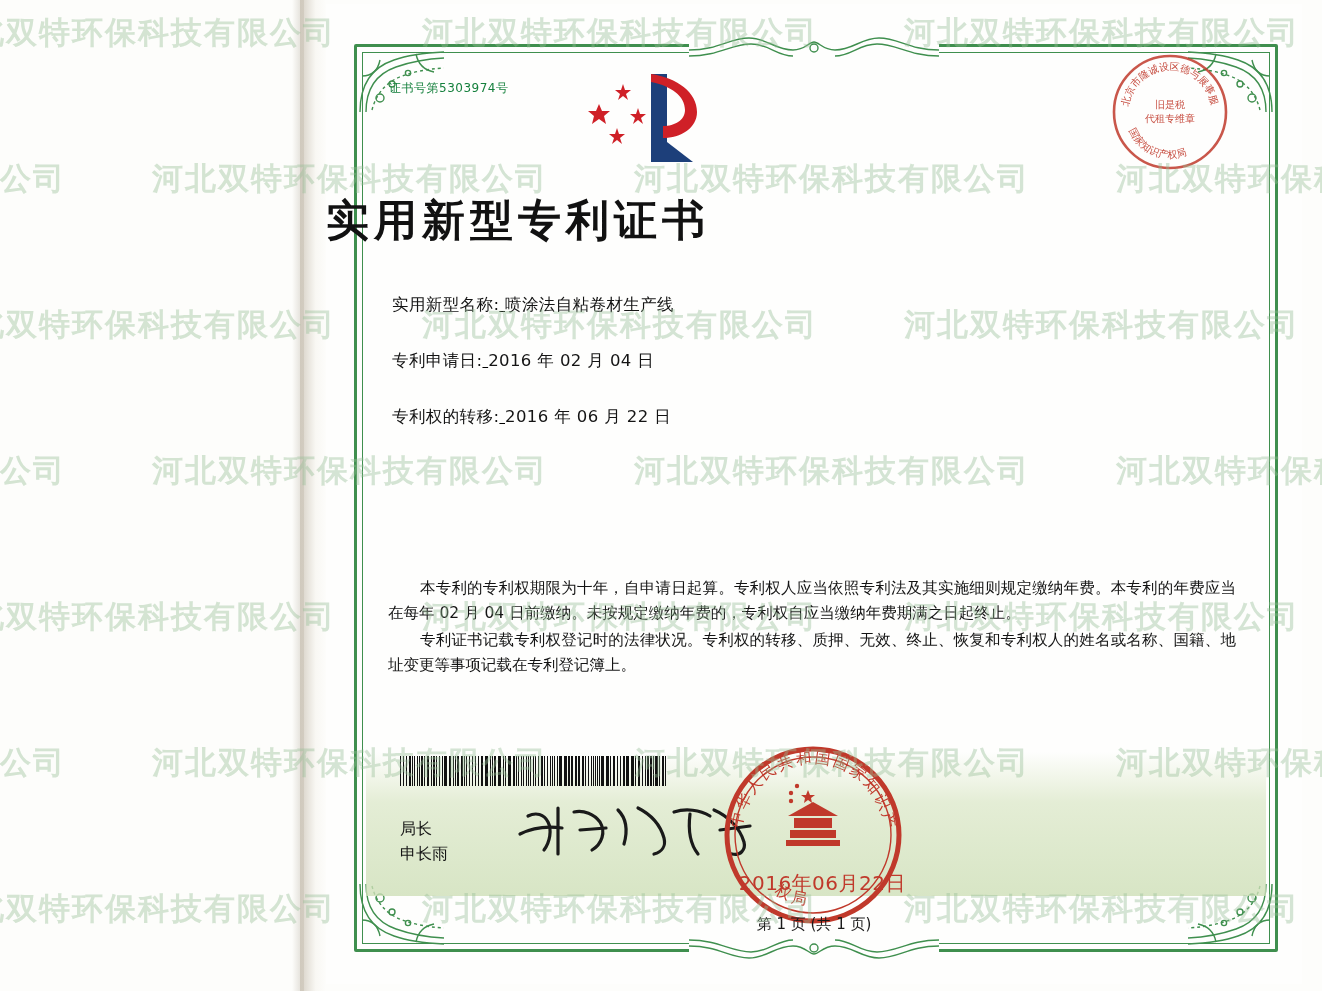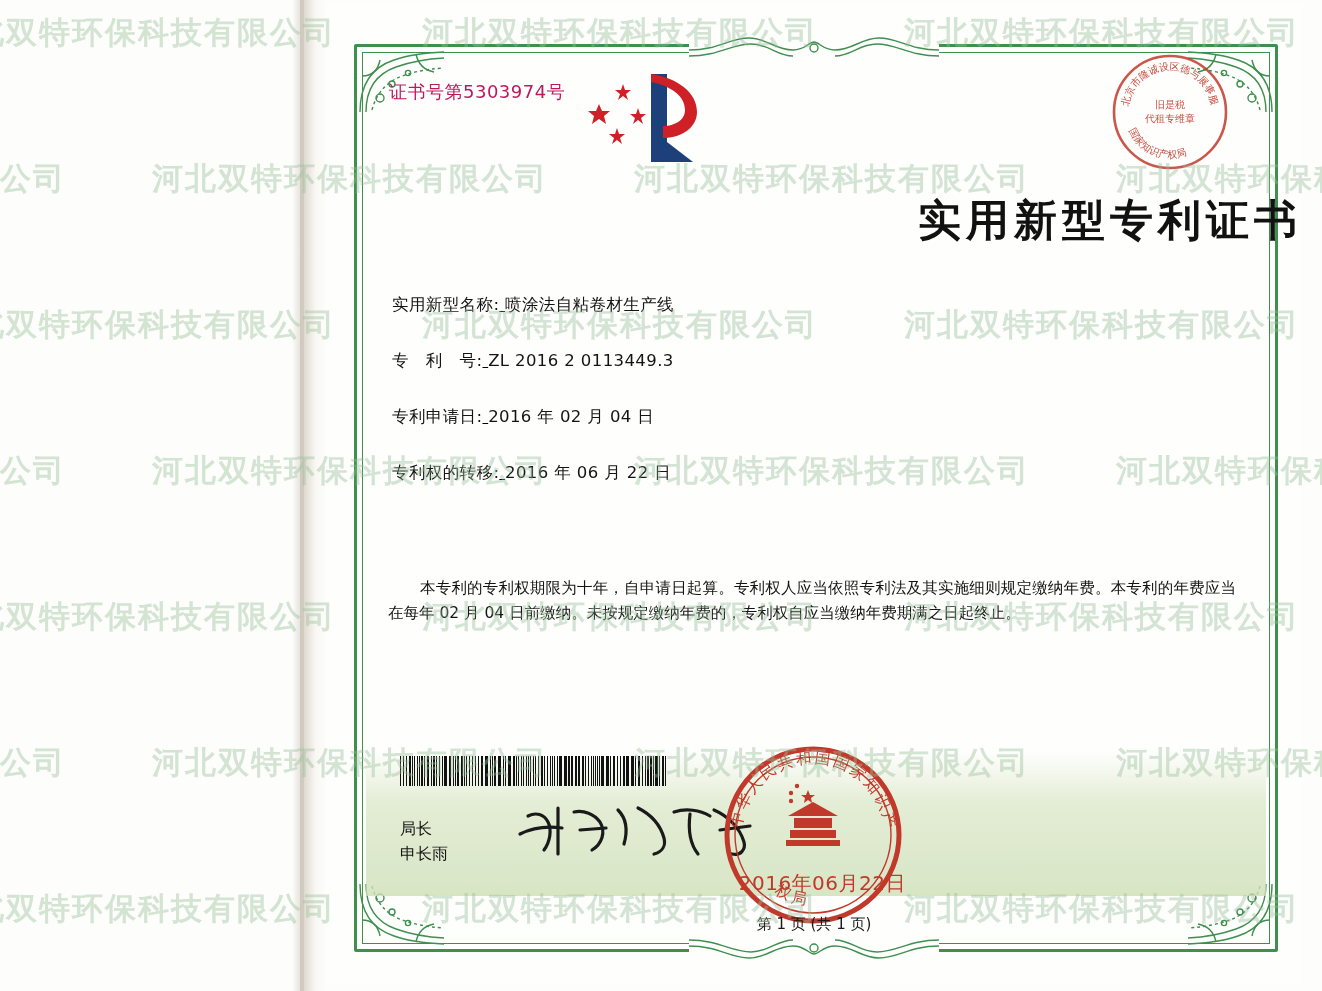--- a/index.html
+++ b/index.html
@@ -105,22 +105,22 @@
     color: #3f8f4e;
     background: #fefefd;
   }
   .bottom-ornament svg { display: block; width: 100%; height: 100%; }
 
   
   .cert-no {
     position: absolute;
     left: 63px;
     top: 76px;
-    font-size: 18px;
-    color: #be185d;
+    font-size: 12px;
+    color: #15803d;
     letter-spacing: 0.5px;
     font-family: "DejaVu Sans", sans-serif;
   }
 
   .logo {
     position: absolute;
     left: 255px;
     top: 62px;
     width: 130px;
     height: 105px;
@@ -134,21 +134,21 @@
     width: 120px;
     height: 120px;
   }
   .red-stamp-top svg { display: block; width: 100%; height: 100%; }
 
   .title {
     position: absolute;
     left: 0;
     right: 0;
     top: 188px;
-    text-align: right;
+    text-align: left;
     font-size: 43px;
     font-weight: bold;
     letter-spacing: 5px;
     color: #111;
     font-family: "DejaVu Sans", sans-serif;
   }
 
   .fields {
     position: absolute;
     left: 66px;
@@ -382,35 +382,32 @@
     </div>
 
     <div class="title">实用新型专利证书</div>
 
     <div class="fields">
       <div class="field">
         <span class="lbl">实用新型名称:</span>
         <span class="val">喷涂法自粘卷材生产线</span>
       </div>
       <div class="field">
-        <span class="lbl">专　利　号:</span>
-        <span class="val">ZL 2016 2 0113449.3</span>
-      </div>
-      <div class="field">
         <span class="lbl">专利申请日:</span>
         <span class="val">2016 年 02 月 04 日</span>
       </div>
       <div class="field">
         <span class="lbl">专利权的转移:</span>
         <span class="val">2016 年 06 月 22 日</span>
       </div>
     </div>
 
     <div class="paras">
       <p>本专利的专利权期限为十年，自申请日起算。专利权人应当依照专利法及其实施细则规定缴纳年费。本专利的年费应当在每年 02 月 04 日前缴纳。未按规定缴纳年费的，专利权自应当缴纳年费期满之日起终止。</p>
+      <p>专利证书记载专利权登记时的法律状况。专利权的转移、质押、无效、终止、恢复和专利权人的姓名或名称、国籍、地址变更等事项记载在专利登记簿上。</p>
     </div>
 
     <div class="green-band"></div>
 
     <div class="barcode" id="barcode">
         <i style="width: 1px; margin-right: 2px;"></i>
         <i style="width: 1px; margin-right: 2px;"></i>
         <i style="width: 1px; margin-right: 2px;"></i>
         <i style="width: 2px; margin-right: 1px;"></i>
         <i style="width: 1px; margin-right: 1px;"></i>

